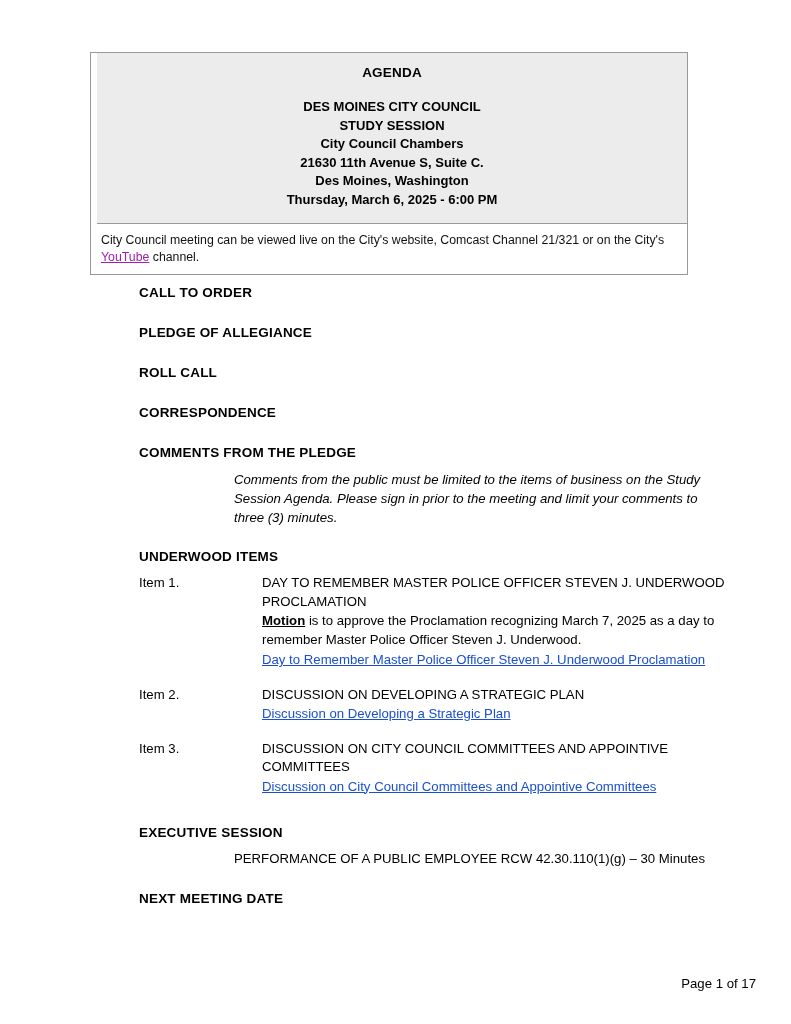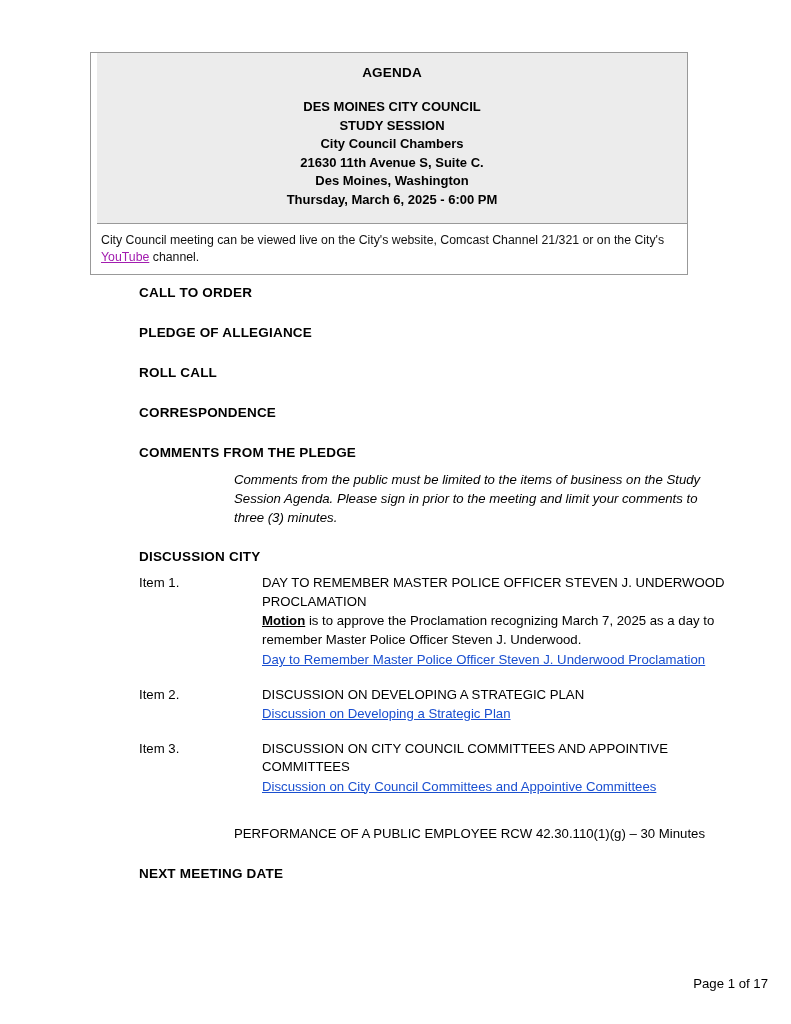--- a/index.html
+++ b/index.html
@@ -131,21 +131,21 @@
   .exec-body {
     margin: 0 0 22px 95px;
     font-size: 13.2px;
     line-height: 18.5px;
     width: 490px;
   }
   .gap-sm { height: 9px; }
 
   .footer {
     position: absolute;
-    right: 23px;
+    right: 35px;
     bottom: 33px;
     font-size: 13.2px;
   }
 </style>
 </head>
 <body>
 
 <div class="page">
 
   <div class="header-box">
@@ -164,21 +164,21 @@
   <div class="content">
 
     <div class="section-head">CALL TO ORDER</div>
     <div class="section-head">PLEDGE OF ALLEGIANCE</div>
     <div class="section-head">ROLL CALL</div>
     <div class="section-head">CORRESPONDENCE</div>
 
     <div class="section-head tight">COMMENTS FROM THE PLEDGE</div>
     <div class="public-note">Comments from the public must be limited to the items of business on the Study Session Agenda. Please sign in prior to the meeting and limit your comments to three (3) minutes.</div>
 
-    <div class="section-head tight">DISCUSSION CITY</div>
+    <div class="section-head tight">UNDERWOOD ITEMS</div>
 
     <div class="items">
 
       <div class="item-row">
         <div class="item-label">Item 1.</div>
         <div class="item-body">
           <div class="item-title">DAY TO REMEMBER MASTER POLICE OFFICER STEVEN J. UNDERWOOD PROCLAMATION</div>
           <div class="item-motion"><b>Motion</b><span> is to approve the Proclamation recognizing March 7, 2025 as a day to remember Master Police Officer  Steven J. Underwood.</span></div>
           <div class="item-link-block"><a class="item-link" href="#">Day to Remember Master Police Officer Steven J. Underwood Proclamation</a></div>
         </div>
@@ -201,20 +201,21 @@
         <div class="item-body">
           <div class="item-title">DISCUSSION ON CITY COUNCIL COMMITTEES AND APPOINTIVE COMMITTEES</div>
           <div class="item-link-block"><a class="item-link" href="#">Discussion on City Council Committees and Appointive Committees</a></div>
         </div>
       </div>
 
     </div>
 
     <div style="height:22px"></div>
 
+    <div class="section-head tight">EXECUTIVE SESSION</div>
     <div class="exec-body">PERFORMANCE OF A PUBLIC EMPLOYEE RCW 42.30.110(1)(g) – 30 Minutes</div>
 
     <div class="section-head">NEXT MEETING DATE</div>
 
   </div>
 
   <div class="footer">Page 1 of 17</div>
 
 </div>
 

